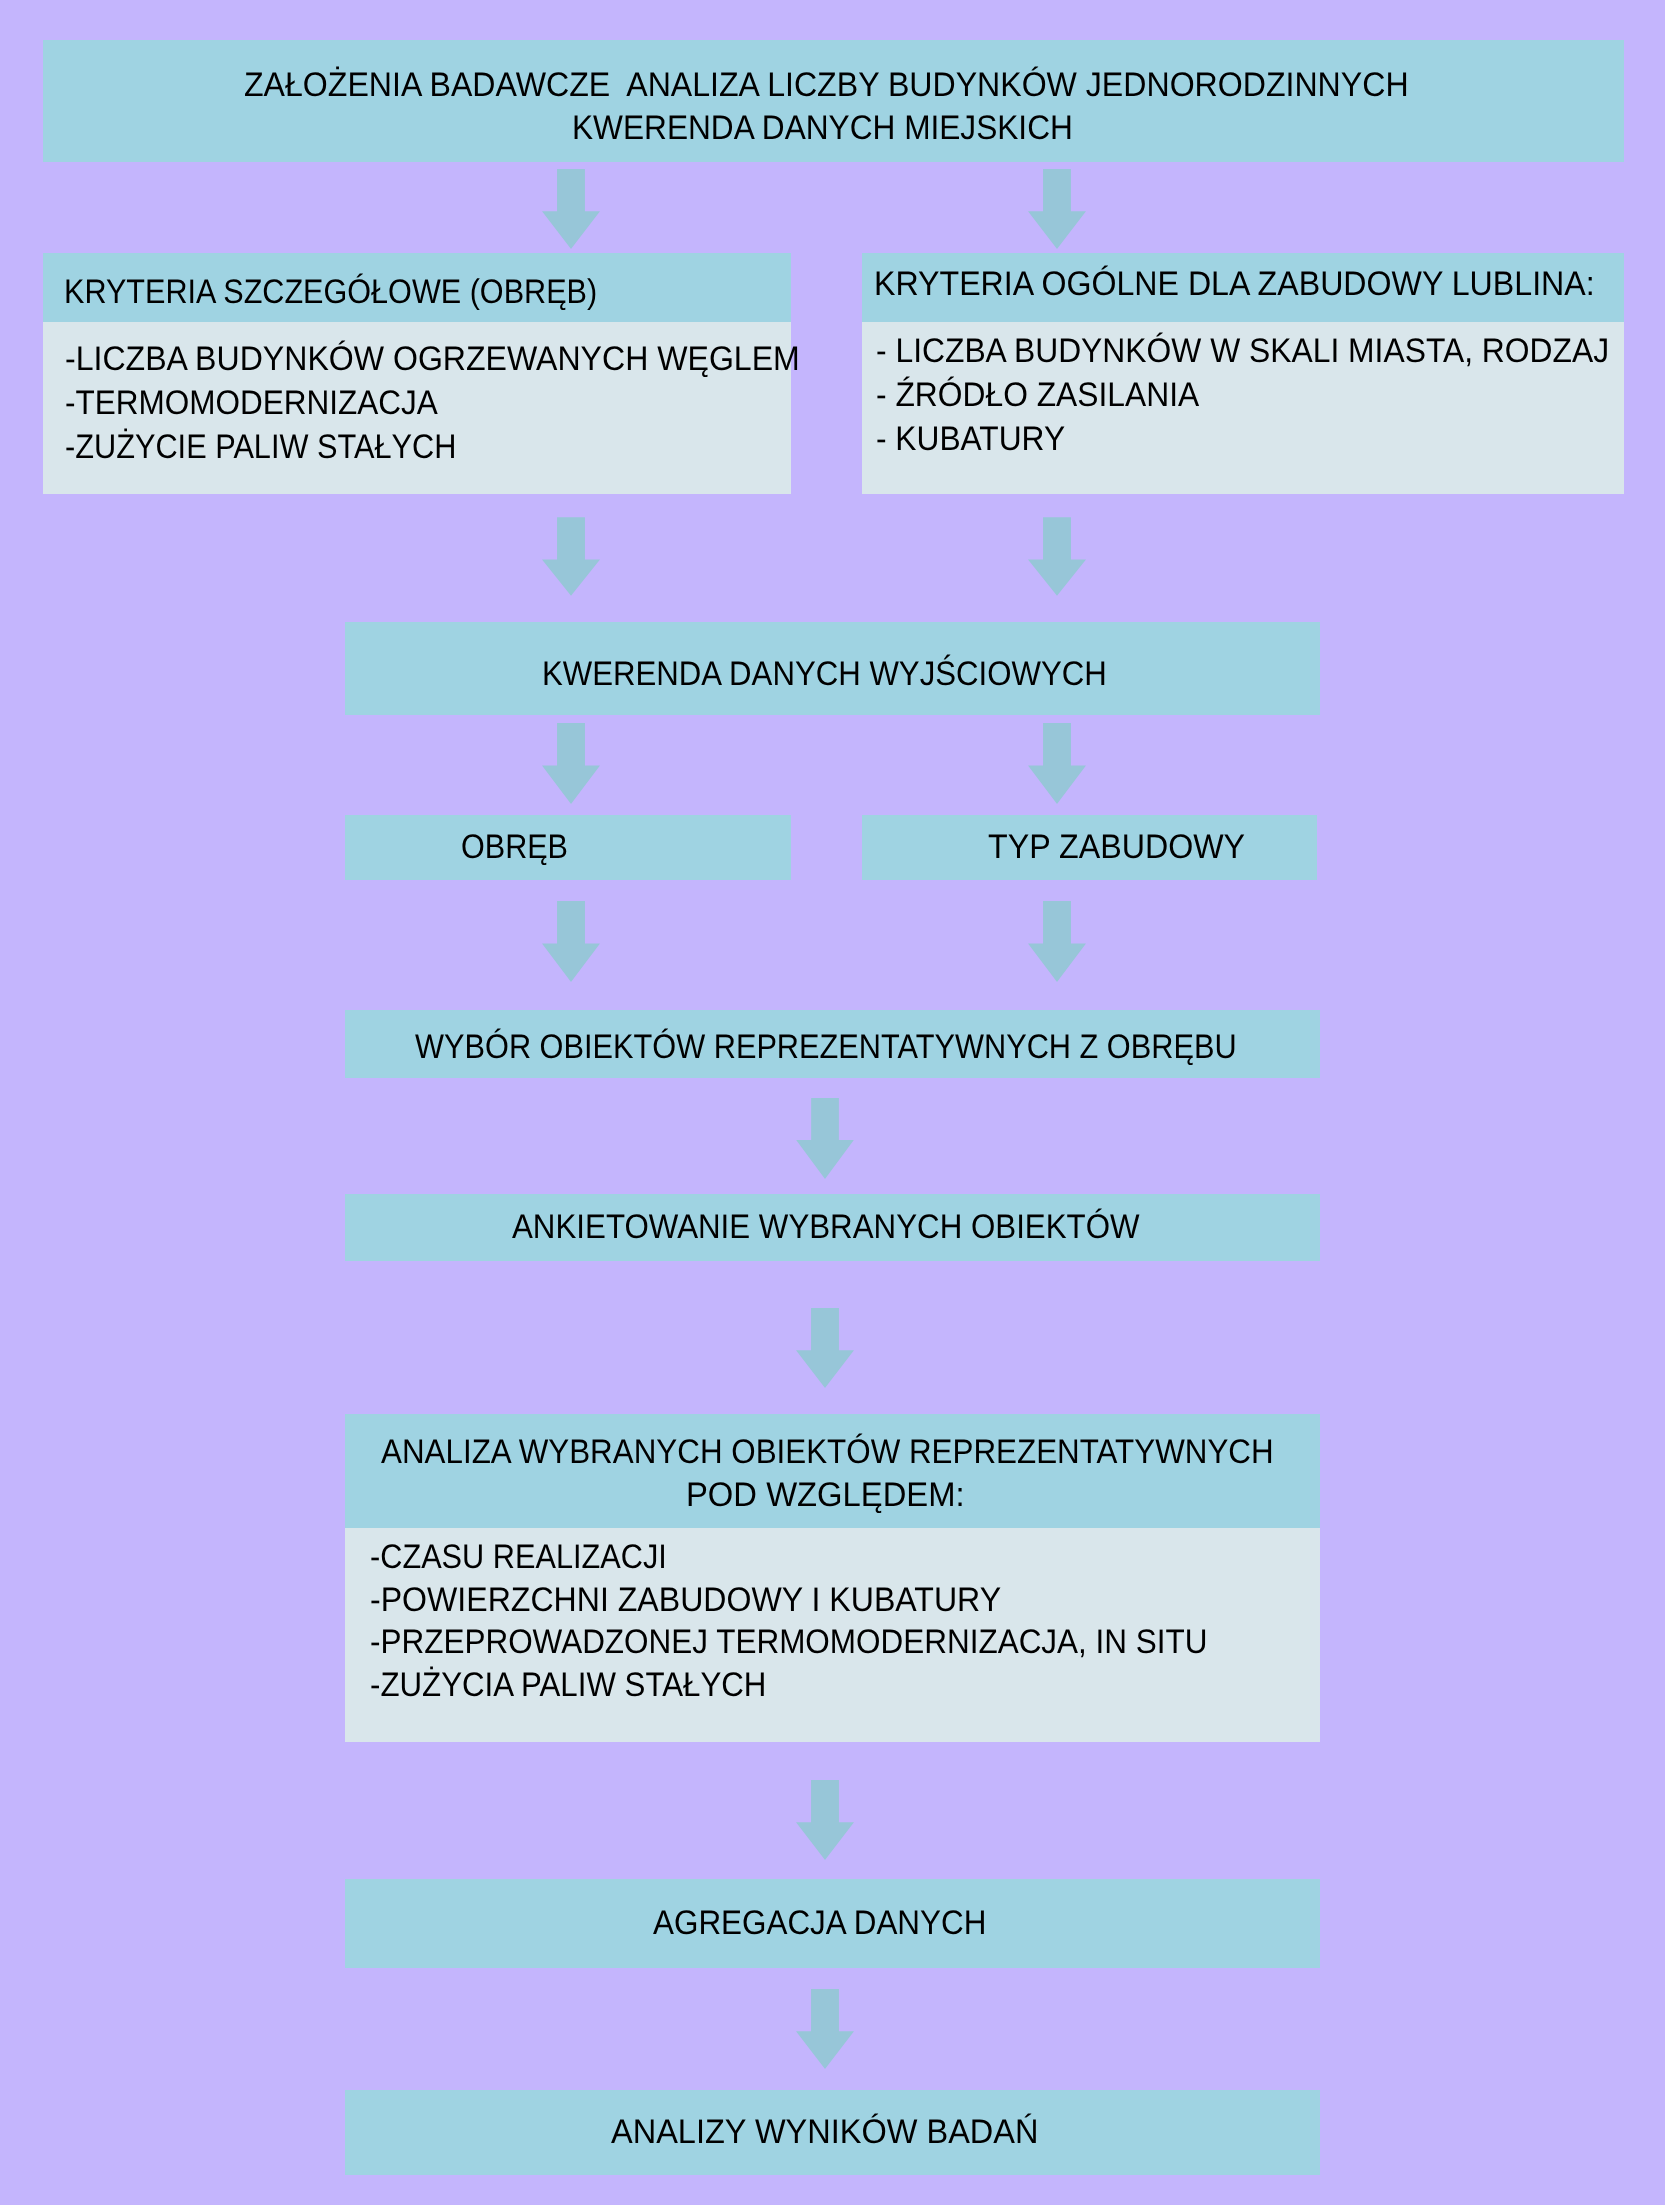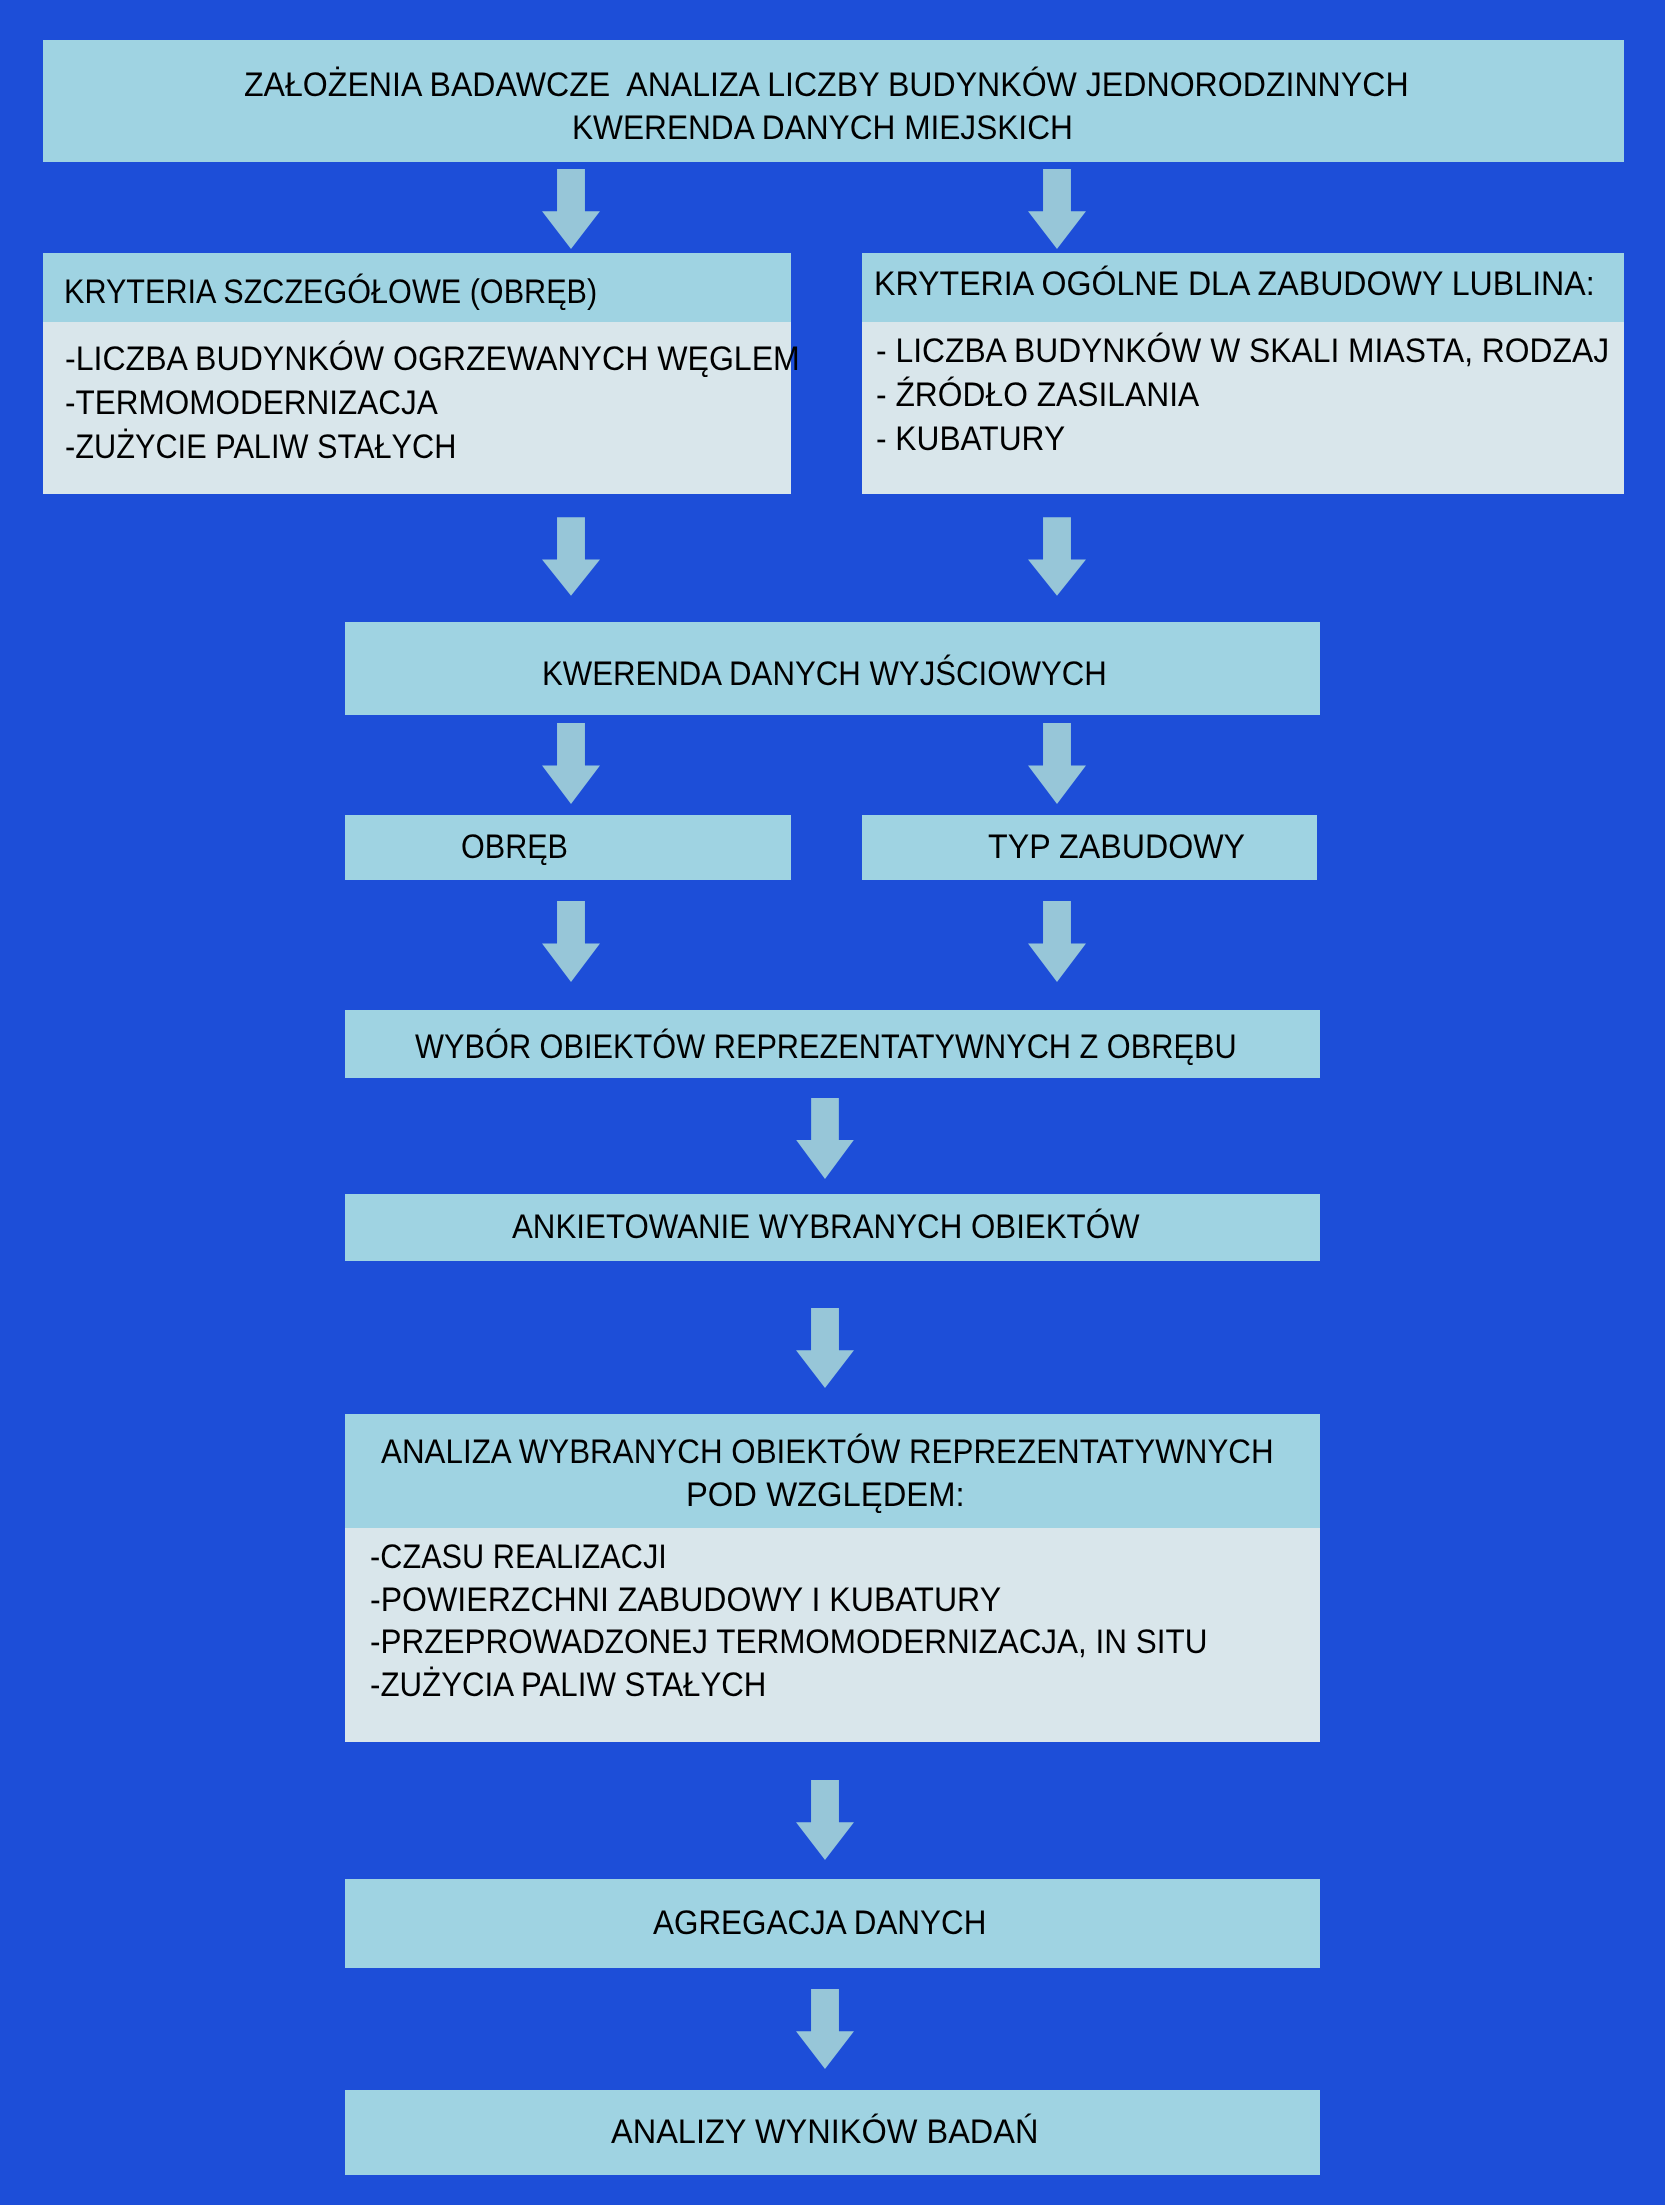--- a/index.html
+++ b/index.html
@@ -1,20 +1,20 @@
 <!DOCTYPE html>
 <html style="font-size:11.7px"><head>
 <meta charset="utf-8">
 <title>Schemat badan</title>
 <style>
   html,body{margin:0;padding:0;background:#ffffff;}
   body{width:1665px;height:2205px;position:relative;overflow:hidden;
        font-family:"Liberation Sans",sans-serif;color:#000000;
        -webkit-font-smoothing:antialiased;text-rendering:geometricPrecision;}
-  .stage{position:absolute;left:0;top:0;width:1665px;height:2205px;background:#1d4ed8;}
+  .stage{position:absolute;left:0;top:0;width:1665px;height:2205px;background:#c4b5fd;}
   .node{position:absolute;box-sizing:border-box;}
   .hdr{background:#9FD3E2;}
   .bodypanel{background:#D9E6EB;}
   
   .row{position:absolute;height:0;}
   .row > span{position:absolute;left:0;bottom:0;white-space:pre;display:inline-block;
               font-size:34px;line-height:34px;transform-origin:left bottom;
               will-change:opacity;backface-visibility:hidden;}
   svg.arrow{position:absolute;overflow:visible;display:block;}
 </style>

